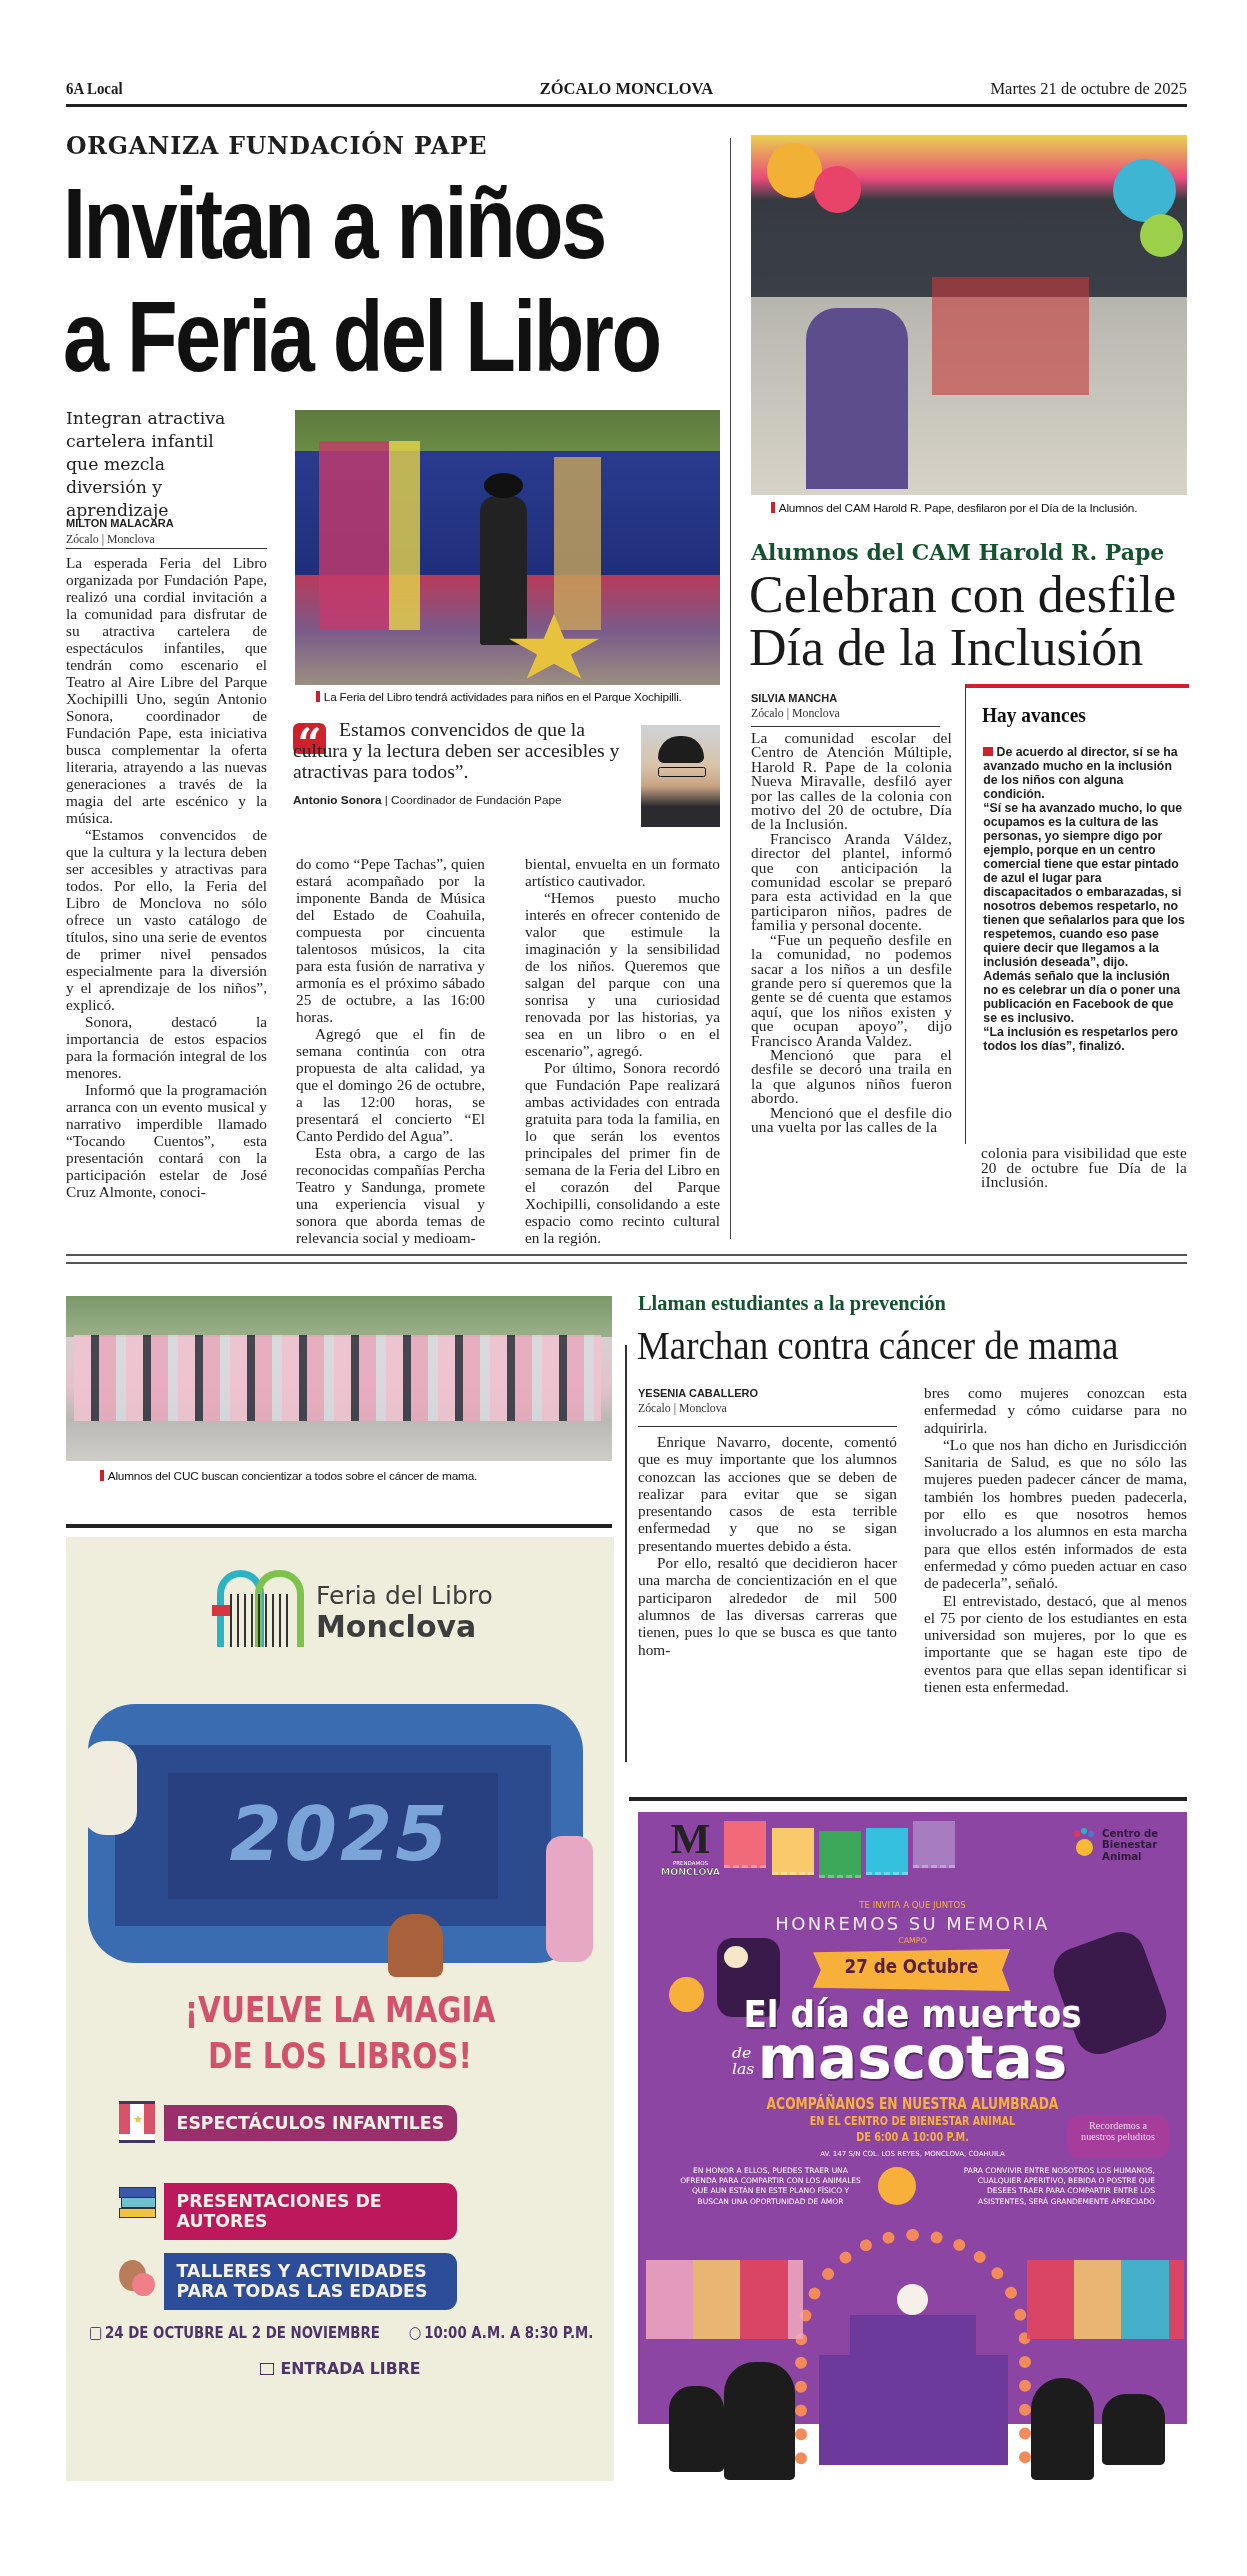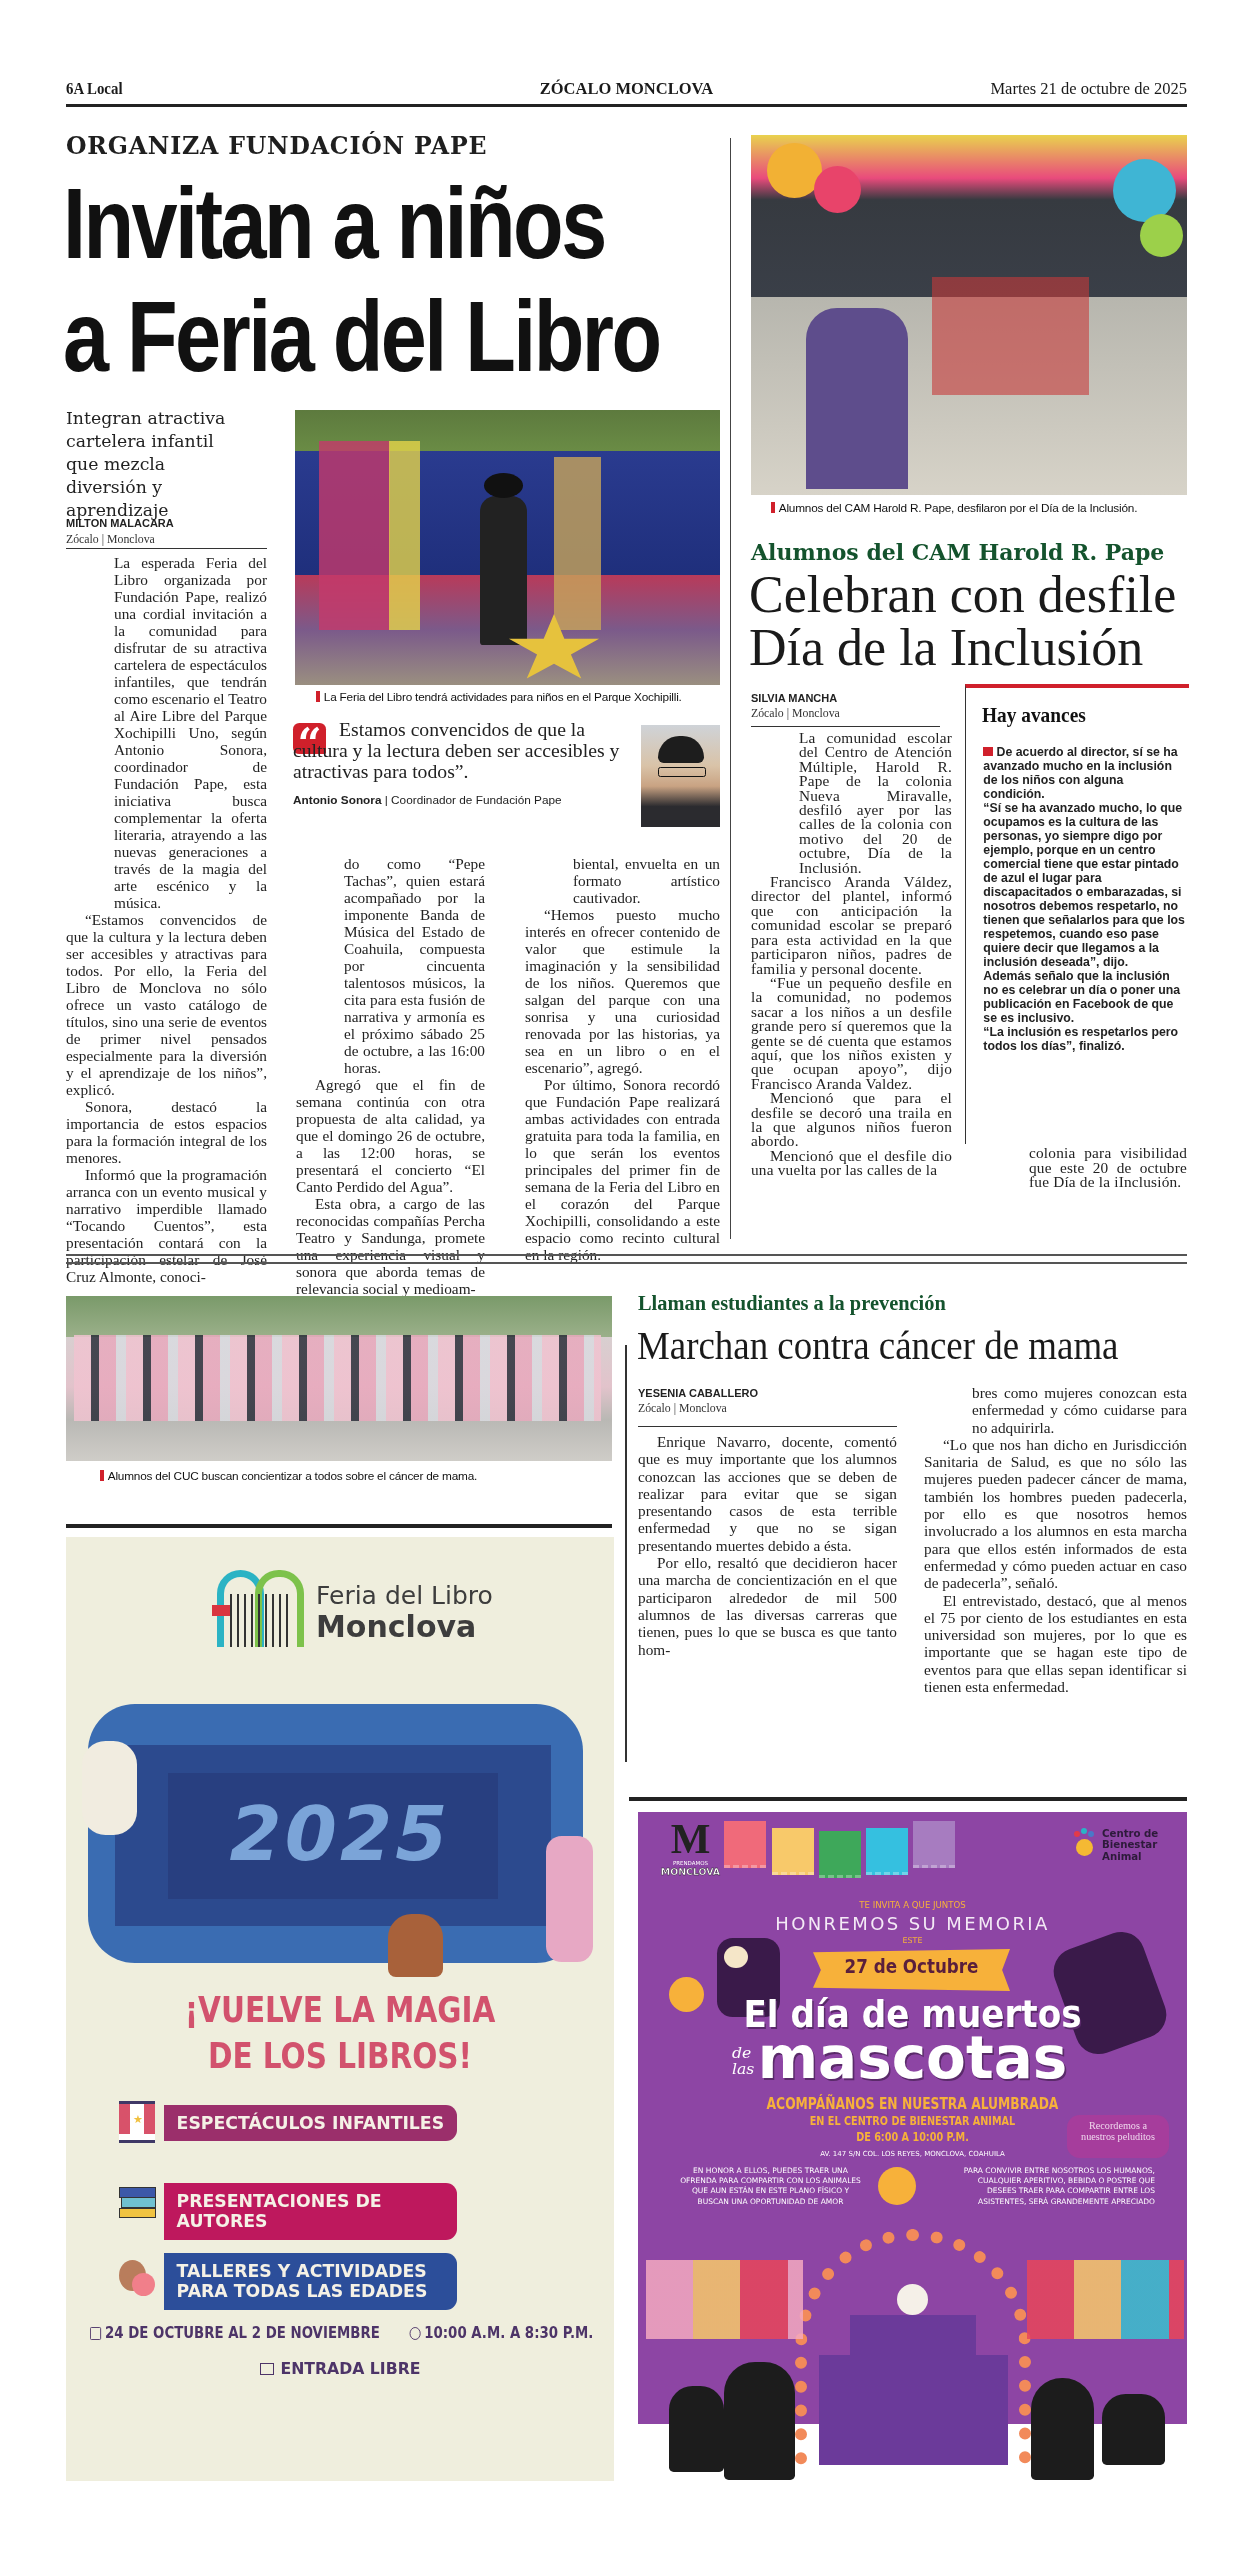--- a/index.html
+++ b/index.html
@@ -12,21 +12,21 @@
   .mast .pub { position:absolute; left:0; right:0; top:1.6px; text-align:center; font-family:"Liberation Serif",serif; font-weight:bold; font-size:16.5px; }
   .mast .date { position:absolute; right:0; top:1.6px; font-family:"Liberation Serif",serif; font-size:16.5px; }
 
   .kicker1 { left:66px; top:132px; font-family:"DejaVu Serif",serif; font-weight:bold; font-size:23.6px; letter-spacing:0.8px; color:#1f1f1f; }
   .headline1 { left:63px; top:167px; width:676px; font-family:"Liberation Sans",sans-serif; font-weight:bold; font-size:101px; line-height:113px; letter-spacing:-3.1px; transform:scaleX(.82); transform-origin:left top; white-space:nowrap; color:#111; }
   .deck1 { left:66px; top:407px; width:169px; font-family:"DejaVu Serif",serif; font-size:17.3px; line-height:23px; color:#222; }
   .byline { font-family:"Liberation Sans",sans-serif; font-weight:bold; font-size:11px; color:#222; }
   .bysub { font-family:"Liberation Serif",serif; font-size:11.8px; color:#333; }
   .bodytext { font-family:"Liberation Serif",serif; font-size:15.3px; line-height:17px; color:#222; text-align:justify; hyphens:auto; }
   .bodytext p { margin:0; text-indent:19px; }
-  .bodytext p.first { text-indent:0;margin-left:48px; }
+  .bodytext p.first { text-indent:0; }
 
   .photo { background:#999; overflow:hidden; }
   .caption { font-family:"Liberation Sans",sans-serif; font-size:11.8px; color:#111; letter-spacing:-0.2px; white-space:nowrap;padding-left:20px; }
   .caption .mark { display:inline-block; width:3.9px; height:11px; background:#d0202b; margin-right:3.9px; vertical-align:-0.8px; }
 
   .quote-mark { left:293px; top:723px; width:33px; height:31px; background:#d0202b; border-radius:6.3px 6.3px 1.6px 6.3px; color:#fff; font-family:"DejaVu Serif",serif; font-weight:bold; font-size:42px; line-height:44px; text-align:center; }
   .quote-text { left:293px; top:719px; width:330px; font-family:"Liberation Serif",serif; font-size:19.7px; line-height:21px; text-indent:46px; color:#222; }
   .quote-attr { left:293px; top:793px; font-family:"Liberation Sans",sans-serif; font-size:11.8px; color:#222; }
 
   .vrule { background:#333; width:1.6px; }
@@ -251,21 +251,21 @@
   </div>
 
   <div class="papel abs" style="left:86px;top:9.4px;background:#f06a7a;"></div>
   <div class="papel abs" style="left:134px;top:15.7px;background:#f8c96a;"></div>
   <div class="papel abs" style="left:181px;top:19px;background:#3ea85a;"></div>
   <div class="papel abs" style="left:228px;top:15.7px;background:#35c0e0;"></div>
   <div class="papel abs" style="left:275px;top:9.4px;background:#a77cc0;"></div>
 
   <div class="abs" style="left:0;top:88px;width:549px;text-align:center;font-family:'DejaVu Sans',sans-serif;font-size:8.6px;color:#f7b13a;">TE INVITA A QUE JUNTOS</div>
   <div class="abs" style="left:0;top:101px;width:549px;text-align:center;font-family:'DejaVu Sans',sans-serif;font-size:18px;letter-spacing:2.4px;color:#f4eaf6;">HONREMOS SU MEMORIA</div>
-  <div class="abs" style="left:0;top:124px;width:549px;text-align:center;font-family:'DejaVu Sans',sans-serif;font-size:7.9px;color:#f7b13a;">ESTE</div>
+  <div class="abs" style="left:0;top:124px;width:549px;text-align:center;font-family:'DejaVu Sans',sans-serif;font-size:7.9px;color:#f7b13a;">CAMPO</div>
   <div class="abs" style="left:175px;top:137px;width:197px;height:42px;background:#f7b13a;clip-path:polygon(0 8%,100% 0,96% 50%,100% 100%,0 92%,4% 50%);"></div>
   <div class="abs" style="left:175px;top:143px;width:197px;text-align:center;font-family:'DejaVu Sans',sans-serif;font-weight:bold;font-size:19.7px;color:#5a1f3c;transform:scaleX(.85);">27 de Octubre</div>
 
   <div class="abs" style="left:79px;top:126px;width:63px;height:79px;background:#3a1a4a;border-radius:15.7px;"></div>
   <div class="abs" style="left:86px;top:134px;width:23.6px;height:22px;background:#f5e6c8;border-radius:50%;"></div>
   <div class="abs" style="left:425px;top:126px;width:94px;height:110px;background:#3a1a4a;border-radius:23.6px;transform:rotate(-20deg);"></div>
   <div class="abs" style="left:31px;top:165px;width:35px;height:35px;background:#f7b13a;border-radius:50%;"></div>
 
   <div class="abs" style="left:0;top:182px;width:549px;text-align:center;font-family:'DejaVu Sans',sans-serif;font-weight:bold;font-size:38px;line-height:41px;color:#fff;text-shadow:1.6px 1.6px 0 #5a2a6a;transform:scaleX(.9);">El día de muertos</div>
   <div class="abs" style="left:94px;top:233px;font-family:'DejaVu Serif',serif;font-style:italic;font-size:15.7px;line-height:15.7px;color:#fff;width:31px;">de las</div>

